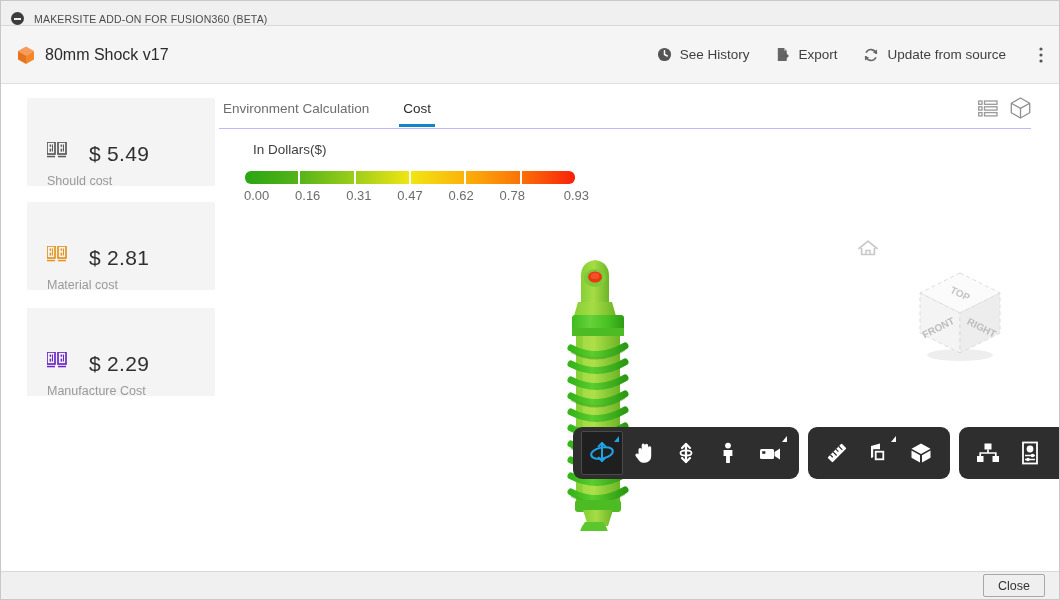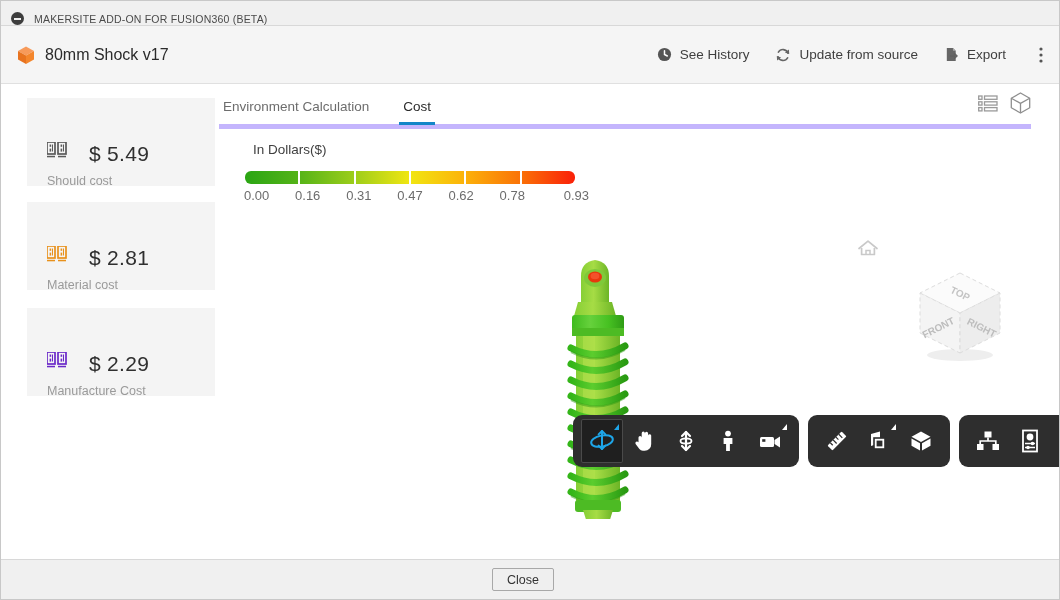--- a/index.html
+++ b/index.html
@@ -87,24 +87,24 @@
   }
   .cost-card.gap-extra { margin-bottom: 18px; }
   .cost-top { display: flex; align-items: flex-start; gap: 22px; margin-top: 28px; }
   .cost-amount { font-size: 21px; color: #2f2f2f; white-space: nowrap; letter-spacing: .3px; }
   .cost-label { font-size: 12.5px; color: #9a9a9a; margin-top: 8px; }
   .bc { display:block; }
 
   
   .main { flex: 1; position: relative; min-width: 0; }
   .tabs-row {
-    display: flex; align-items: flex-end;
+    display: flex; align-items: center;
     padding: 14px 0 0 0;
     margin: 0 28px 0 4px;
-    border-bottom: 5px solid #c4b5fd;
+    border-bottom: 1px solid #c4b5fd;
     position: relative;
     height: 45px;
   }
   .tab {
     font-size: 13.5px;
     color: #6d6d6d;
     padding: 0 4px 10px 4px;
     margin-right: 26px;
     cursor: pointer;
     position: relative;
@@ -176,24 +176,24 @@
     cursor: pointer; position: relative;
     border-radius: 2px;
   }
   .tbtn.active { background: #1f1f1f; box-shadow: inset 0 0 0 1px #4a4a4a; }
   .tri { position: absolute; right: 4px; top: 5px; width:0; height:0;
          border-left: 5px solid transparent; border-bottom: 6px solid #ffffff; }
   .tri.blue { border-bottom-color: #1ea5e8; }
 
   
   .footer {
-    height: 40px; flex: none;
+    height: 28px; flex: none;
     background: #f0f0f0;
     border-top: 1px solid #d8d8d8;
-    display: flex; align-items: center; justify-content: center;
+    display: flex; align-items: center; justify-content: flex-end;
     padding-right: 14px;
     margin-top: 40px;
   }
   .close-btn {
     min-width: 62px; height: 23px;
     background: #efefef;
     border: 1px solid #a8a8a8;
     border-radius: 2px;
     font-size: 12.5px; color: #333;
     cursor: pointer;
@@ -223,44 +223,44 @@
     <div class="header-actions">
 
       <button class="hbtn">
         <span>
           <svg width="15" height="15" viewBox="0 0 16 16">
             <circle cx="8" cy="8" r="7" fill="#555"></circle>
             <path d="M8 4 L8 8 L11 9.6" stroke="#fff" stroke-width="1.6" fill="none" stroke-linecap="round"></path>
           </svg>
         </span>
         <span>See History</span>
+      </button>
+
+      <button class="hbtn">
+        <span>
+          <svg width="15" height="15" viewBox="0 0 16 16">
+            <path d="M3 1 L9.5 1 L12.5 4 L12.5 15 L3 15 Z" fill="#666"></path>
+            <path d="M9.5 1 L9.5 4 L12.5 4 Z" fill="#aaa"></path>
+            <path d="M7 9.5 L13.5 9.5 M11.3 7.3 L13.8 9.5 L11.3 11.7" stroke="#555" stroke-width="1.5" fill="none" stroke-linecap="round" stroke-linejoin="round"></path>
+            <path d="M7 9.5 L13.5 9.5 M11.3 7.3 L13.8 9.5 L11.3 11.7" stroke="#666" stroke-width="1.2" fill="none" stroke-linecap="round" stroke-linejoin="round"></path>
+          </svg>
+        </span>
+        <span>Export</span>
       </button>
 
       <button class="hbtn">
         <span>
           <svg width="16" height="16" viewBox="0 0 16 16">
             <path d="M13 6.2 A5.3 5.3 0 0 0 3.4 5.2" stroke="#666" stroke-width="1.6" fill="none" stroke-linecap="round"></path>
             <polygon points="13.9,2.4 14.2,7 9.9,5.6" fill="#666"></polygon>
             <path d="M3 9.8 A5.3 5.3 0 0 0 12.6 10.8" stroke="#666" stroke-width="1.6" fill="none" stroke-linecap="round"></path>
             <polygon points="2.1,13.6 1.8,9 6.1,10.4" fill="#666"></polygon>
           </svg>
         </span>
         <span>Update from source</span>
-      </button>
-
-      <button class="hbtn">
-        <span>
-          <svg width="15" height="15" viewBox="0 0 16 16">
-            <path d="M3 1 L9.5 1 L12.5 4 L12.5 15 L3 15 Z" fill="#666"></path>
-            <path d="M9.5 1 L9.5 4 L12.5 4 Z" fill="#aaa"></path>
-            <path d="M7 9.5 L13.5 9.5 M11.3 7.3 L13.8 9.5 L11.3 11.7" stroke="#555" stroke-width="1.5" fill="none" stroke-linecap="round" stroke-linejoin="round"></path>
-            <path d="M7 9.5 L13.5 9.5 M11.3 7.3 L13.8 9.5 L11.3 11.7" stroke="#666" stroke-width="1.2" fill="none" stroke-linecap="round" stroke-linejoin="round"></path>
-          </svg>
-        </span>
-        <span>Export</span>
       </button>
 
       <span class="kebab">
         <svg width="4" height="18" viewBox="0 0 4 18">
           <circle cx="2" cy="3" r="1.6" fill="#555"></circle>
           <circle cx="2" cy="9" r="1.6" fill="#555"></circle>
           <circle cx="2" cy="15" r="1.6" fill="#555"></circle>
         </svg>
       </span>
     </div>

